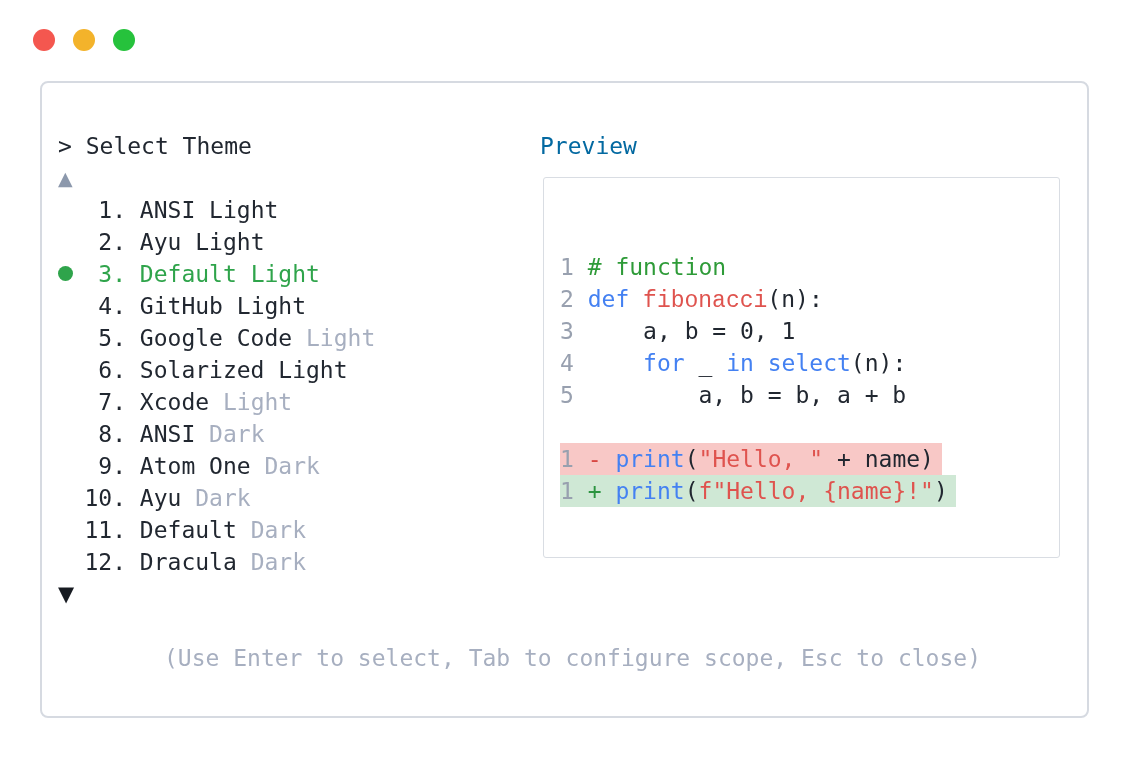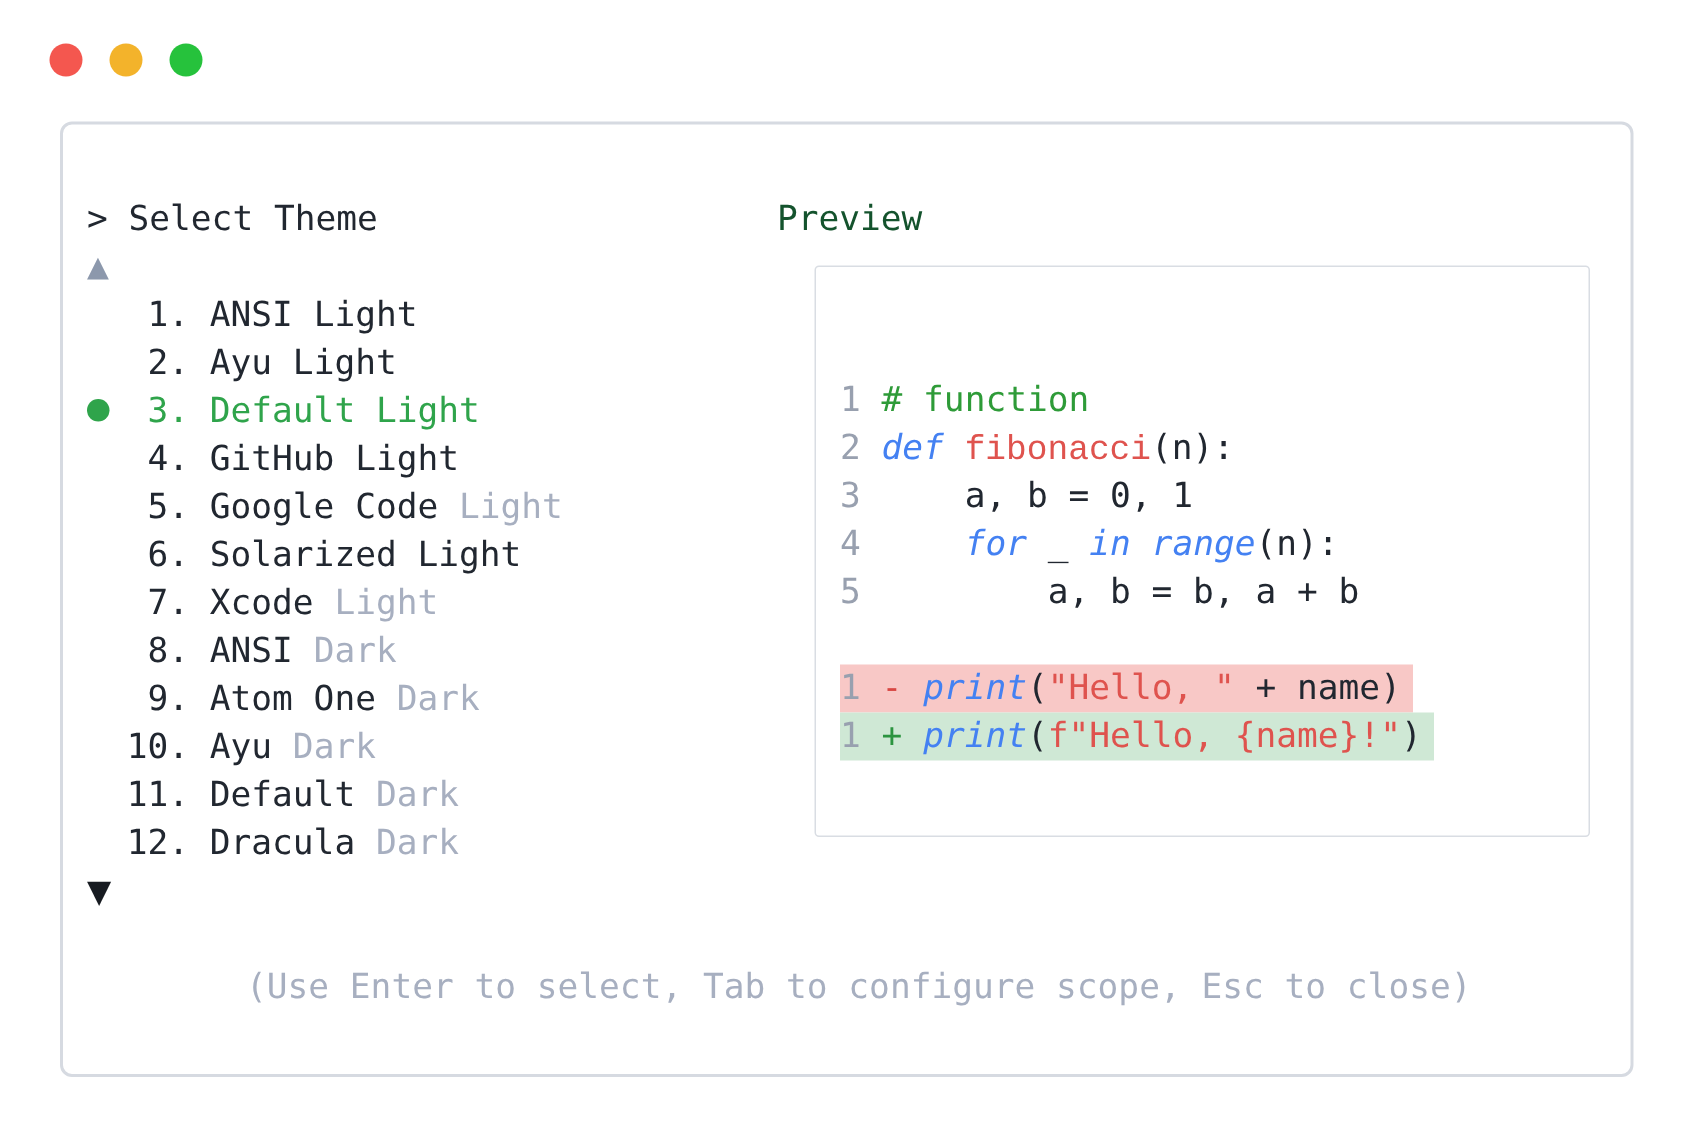--- a/index.html
+++ b/index.html
@@ -32,33 +32,33 @@
   .bullet{display:inline-block;width:26px;}
   .dot{position:absolute;left:0;top:8px;width:15px;height:15px;border-radius:50%;
        background:#2fa44b;display:none;}
   .theme-row.selected .dot{display:block;}
   .theme-row.selected{color:#2fa44b;}
   .num{display:inline-block;width:42px;text-align:right;}
   .suffix.muted{color:#a7afc0;}
   .hint{color:#a7afc0;text-align:center;}
 
   
-  .preview-label{position:absolute;left:476px;top:47px;height:32px;line-height:32px;color:#14532d;}
+  .preview-label{position:absolute;left:498px;top:47px;height:32px;line-height:32px;color:#0369a1;}
   .preview-box{
     position:absolute;left:501px;top:94px;width:517px;height:381px;
     border:1.5px solid #d9dde3;border-radius:3px;box-sizing:border-box;
     padding:49px 0 0 16px;background:#ffffff;overflow:hidden;
   }
   .code-line{height:32px;line-height:32px;white-space:pre;}
   .line-content{display:inline-block;height:32px;margin-top:24px;}
   .line-removed{background:#f8c8c6;padding-right:8px;}
   .line-added{background:#cfe8d5;padding-right:8px;}
   .ln{color:#98a0af;}
   .tok-plain{color:#212730;}
-  .tok-kw{color:#4481f2;font-style:italic;}
+  .tok-kw{color:#4481f2;}
   .tok-str{color:#df534e;}
   .tok-fn{color:#df534e;font-family:Liberation Mono, monospace;}
   .tok-comment{color:#2e9b38;}
   .tok-minus{color:#d84742;}
   .tok-plus{color:#2c9440;}
 </style>
 </head>
 <body>
 
 <div class="canvas">
@@ -88,21 +88,21 @@
     <div class="row arrow down">▼</div>
     <div class="row blank"></div>
     <div class="row hint">(Use Enter to select, Tab to configure scope, Esc to close)</div>
 
     <div class="preview-label">Preview</div>
     <div class="preview-box">
       <div id="code">
           <div class="code-line"><span class="line-content"><span class="ln">1 </span><span class="tok-comment"># function</span></span></div>
           <div class="code-line"><span class="line-content"><span class="ln">2 </span><span class="tok-kw">def</span><span class="tok-plain"> </span><span class="tok-fn">fibonacci</span><span class="tok-plain">(n):</span></span></div>
           <div class="code-line"><span class="line-content"><span class="ln">3 </span><span class="tok-plain">    a, b = 0, 1</span></span></div>
-          <div class="code-line"><span class="line-content"><span class="ln">4 </span><span class="tok-plain">    </span><span class="tok-kw">for</span><span class="tok-plain"> _ </span><span class="tok-kw">in</span><span class="tok-plain"> </span><span class="tok-kw">range</span><span class="tok-plain">(n):</span></span></div>
+          <div class="code-line"><span class="line-content"><span class="ln">4 </span><span class="tok-plain">    </span><span class="tok-kw">for</span><span class="tok-plain"> _ </span><span class="tok-kw">in</span><span class="tok-plain"> </span><span class="tok-kw">select</span><span class="tok-plain">(n):</span></span></div>
           <div class="code-line"><span class="line-content"><span class="ln">5 </span><span class="tok-plain">        a, b = b, a + b</span></span></div>
           <div class="code-line"></div>
           <div class="code-line"><span class="line-content line-removed"><span class="ln">1 </span><span class="tok-minus">-</span><span class="tok-plain"> </span><span class="tok-kw">print</span><span class="tok-plain">(</span><span class="tok-str">"Hello, "</span><span class="tok-plain"> + name)</span></span></div>
           <div class="code-line"><span class="line-content line-added"><span class="ln">1 </span><span class="tok-plus">+</span><span class="tok-plain"> </span><span class="tok-kw">print</span><span class="tok-plain">(</span><span class="tok-str">f"Hello, {name}!"</span><span class="tok-plain">)</span></span></div>
         </div>
     </div>
   </div>
 </div>
 
 </body></html>

